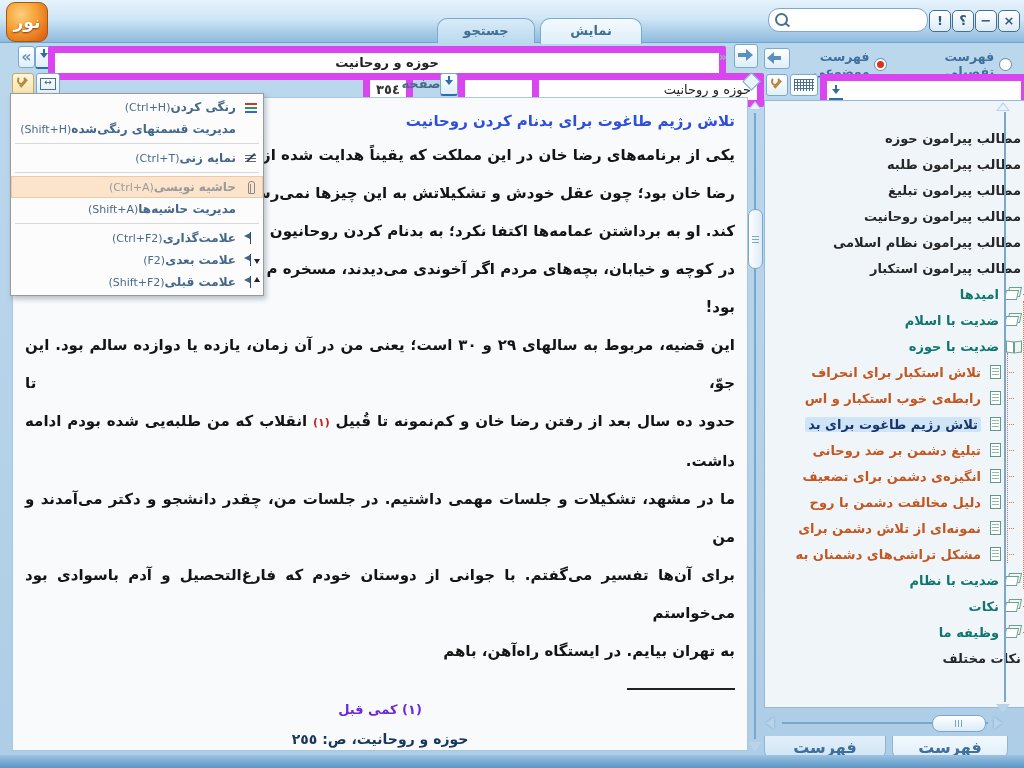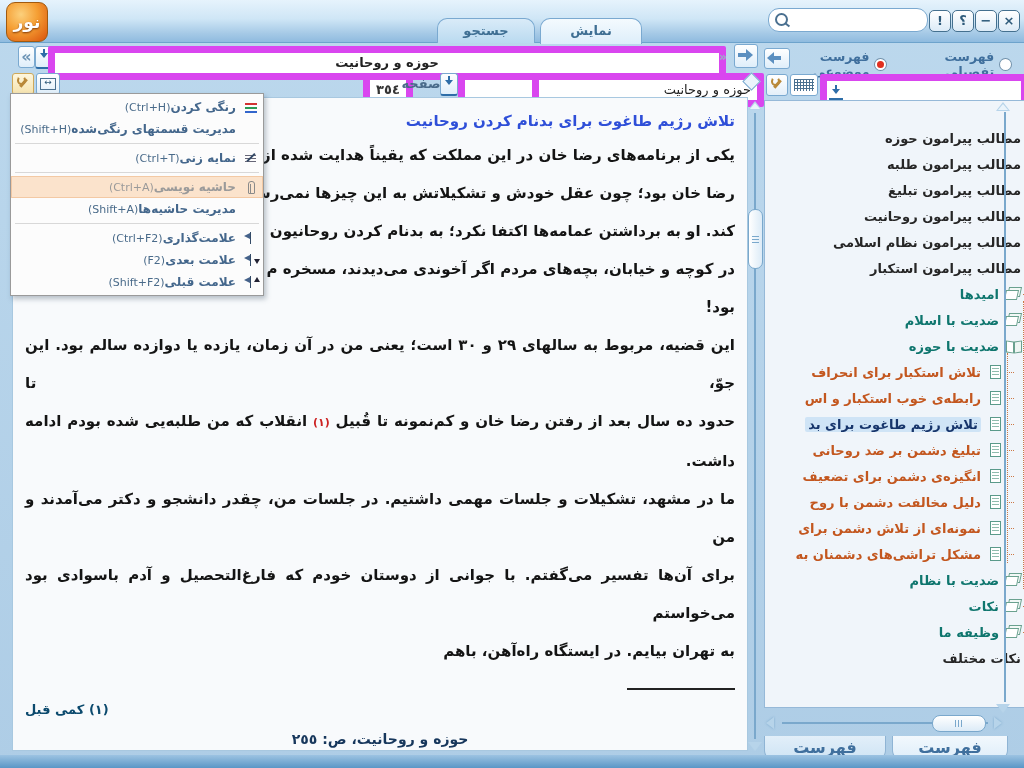--- a/index.html
+++ b/index.html
@@ -63,21 +63,21 @@
   #rowB-label{left:393px;top:31px;width:40px;line-height:22px;font-size:13px;font-weight:bold;color:#4a6b8a;text-align:center;}
   #rowB-small{left:450px;top:31px;width:70px;height:20px;}
   #rowB-title{left:524px;top:31px;width:208px;height:20px;line-height:20px;text-align:right;padding-left:4px;padding-right:6px;}
   #textarea{left:4px;top:55px;width:734px;height:652px;background:#f8fafc;
     border:1px solid #a8c8e0;overflow:hidden;direction:rtl;color:#141414;}
   .heading{margin:14px 12px 6px;font-size:15px;font-weight:bold;color:#2f4fd8;text-align:right;}
   .bline{margin:0 12px;line-height:38px;font-size:15px;font-weight:bold;text-align:right;white-space:nowrap;}
   .just{text-align:justify;text-align-last:justify;white-space:normal;}
   .fnref{color:#cc2222;font-size:11px;}
   .fnsep{margin:18px 12px 0 0;width:108px;border-top:2px solid #222;}
-  .footnote{margin:12px 12px 0;font-size:13px;font-weight:bold;color:#0c4a6e;text-align:left;}
+  .footnote{margin:12px 12px 0;font-size:13px;font-weight:bold;color:#6d28d9;text-align:center;}
   .pheader{margin:14px 0 18px;font-size:14px;font-weight:bold;color:#17375c;text-align:center;}
   
   #vscroll{left:739px;top:57px;width:16px;height:652px;}
   #vscroll .track{position:absolute;left:7px;top:14px;bottom:12px;width:2px;background:#7aa8cc;}
   .tri-up{width:0;height:0;border-left:7px solid transparent;border-right:7px solid transparent;
     border-bottom:9px solid #b7d4ea;position:absolute;}
   .tri-up::after{content:"";position:absolute;left:-5px;top:2px;border-left:5px solid transparent;
     border-right:5px solid transparent;border-bottom:6px solid #eaf4fb;}
   .tri-dn{width:0;height:0;border-left:7px solid transparent;border-right:7px solid transparent;
     border-top:9px solid #b7d4ea;position:absolute;}

